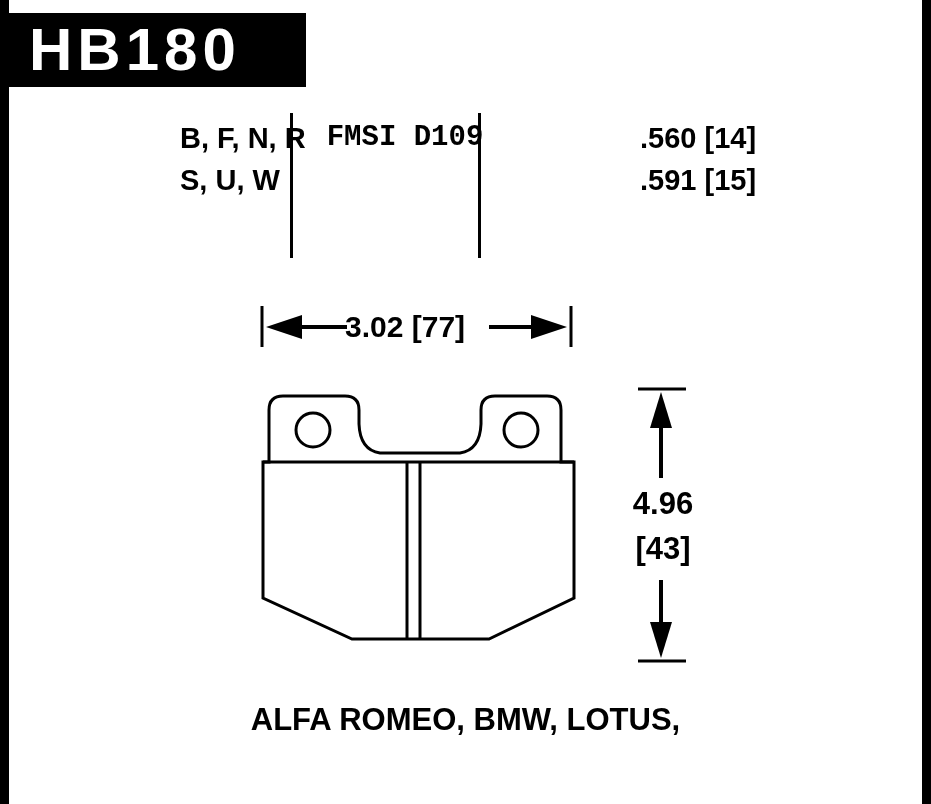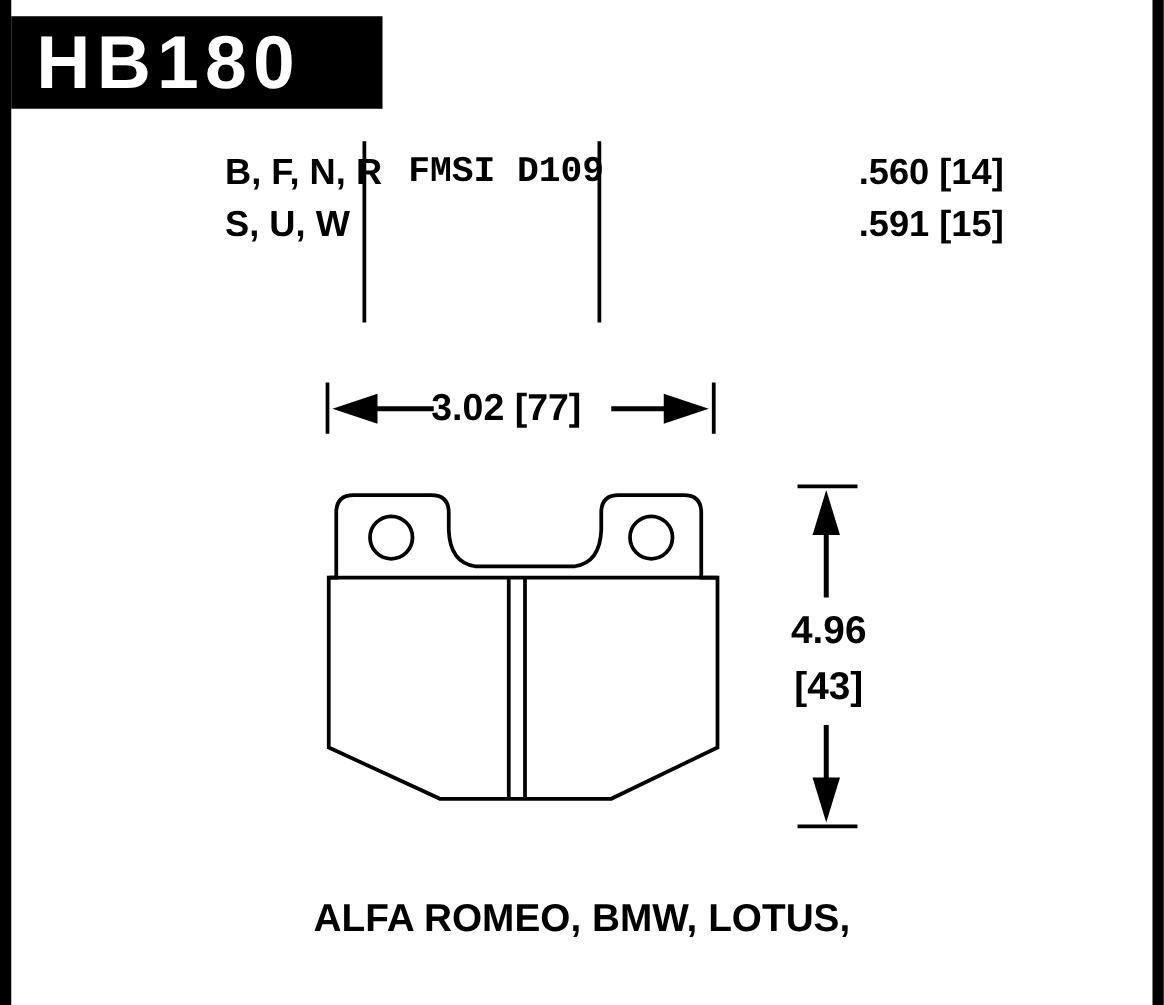--- a/index.html
+++ b/index.html
@@ -11,27 +11,27 @@
   .abs{position:absolute;}
   .bar{top:0;width:9px;height:804px;background:#000;}
   #part-badge{
     left:9px;top:13px;width:297px;height:74px;background:#000000;color:#fff;
     font-size:60px;letter-spacing:5px;line-height:74px;
     padding-left:20px;box-sizing:border-box;white-space:nowrap;
   }
   .spec-col{font-size:29px;line-height:42px;white-space:nowrap;}
   #compound-col{left:132px;top:117px;width:156px;text-align:left;margin-left:48px;}
   #fmsi-col{left:323px;top:117px;width:164px;text-align:center;font-family:Liberation Mono, monospace;}
-  #thick-col{left:640px;top:117px;width:163px;text-align:right;}
+  #thick-col{left:640px;top:117px;width:163px;text-align:left;}
   .vline{top:113px;width:3px;height:145px;background:#000;}
   #divider-1{left:290px;}
   #divider-2{left:478px;}
   #width-dim-label{left:345px;top:309px;width:146px;text-align:left;font-size:30px;line-height:36px;}
   #height-dim-label{left:615px;top:481px;width:96px;text-align:center;font-size:31px;line-height:45px;}
-  #apps{left:115px;top:712px;width:701px;text-align:center;font-size:31px;line-height:45px;}
+  #apps{left:115px;top:697px;width:701px;text-align:center;font-size:31px;line-height:45px;}
   svg.overlay{position:absolute;left:0;top:0;}
 </style>
 </head>
 <body>
 
 <div class="abs bar" style="left:0px"></div>
 <div class="abs bar" style="left:922px"></div>
 
 <div class="abs" id="part-badge">
   <span>HB180</span>

